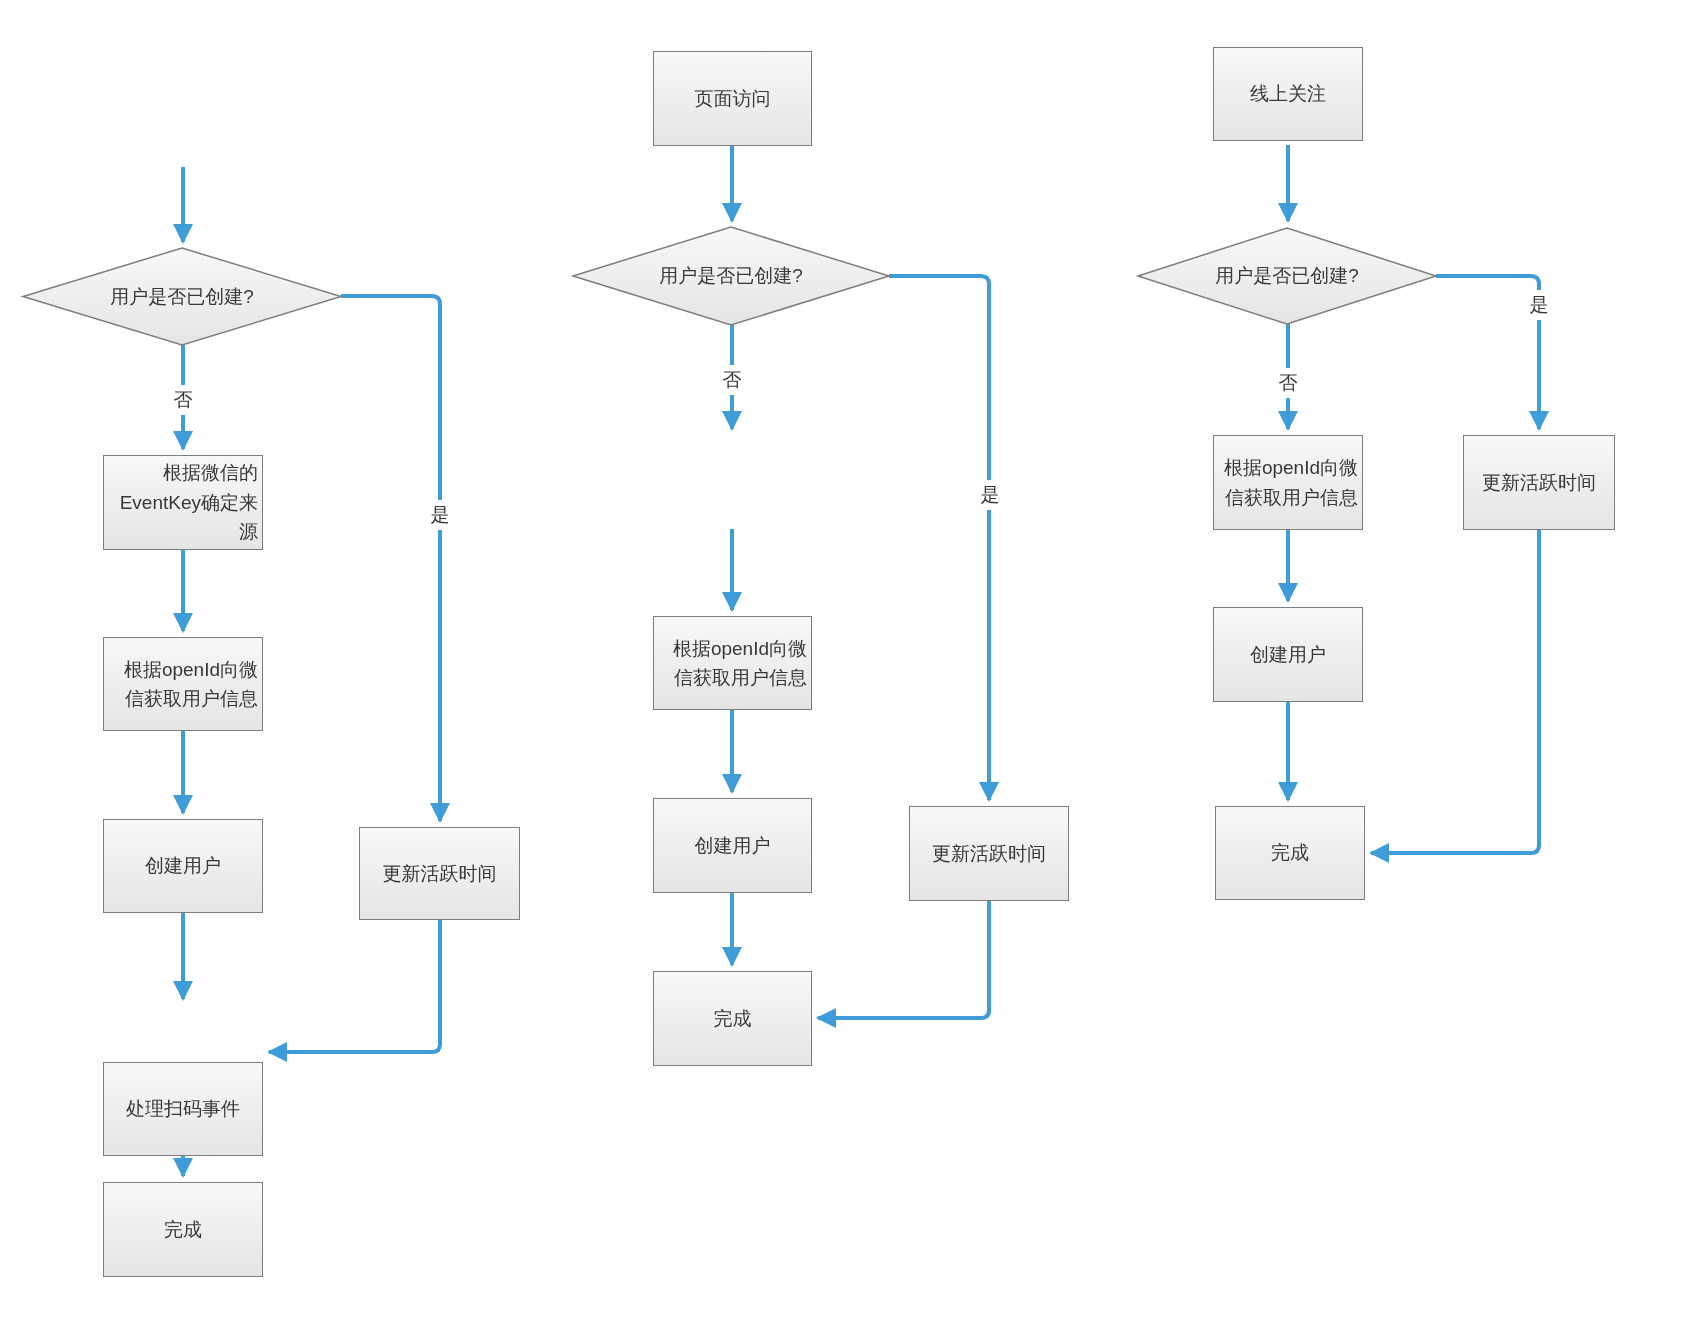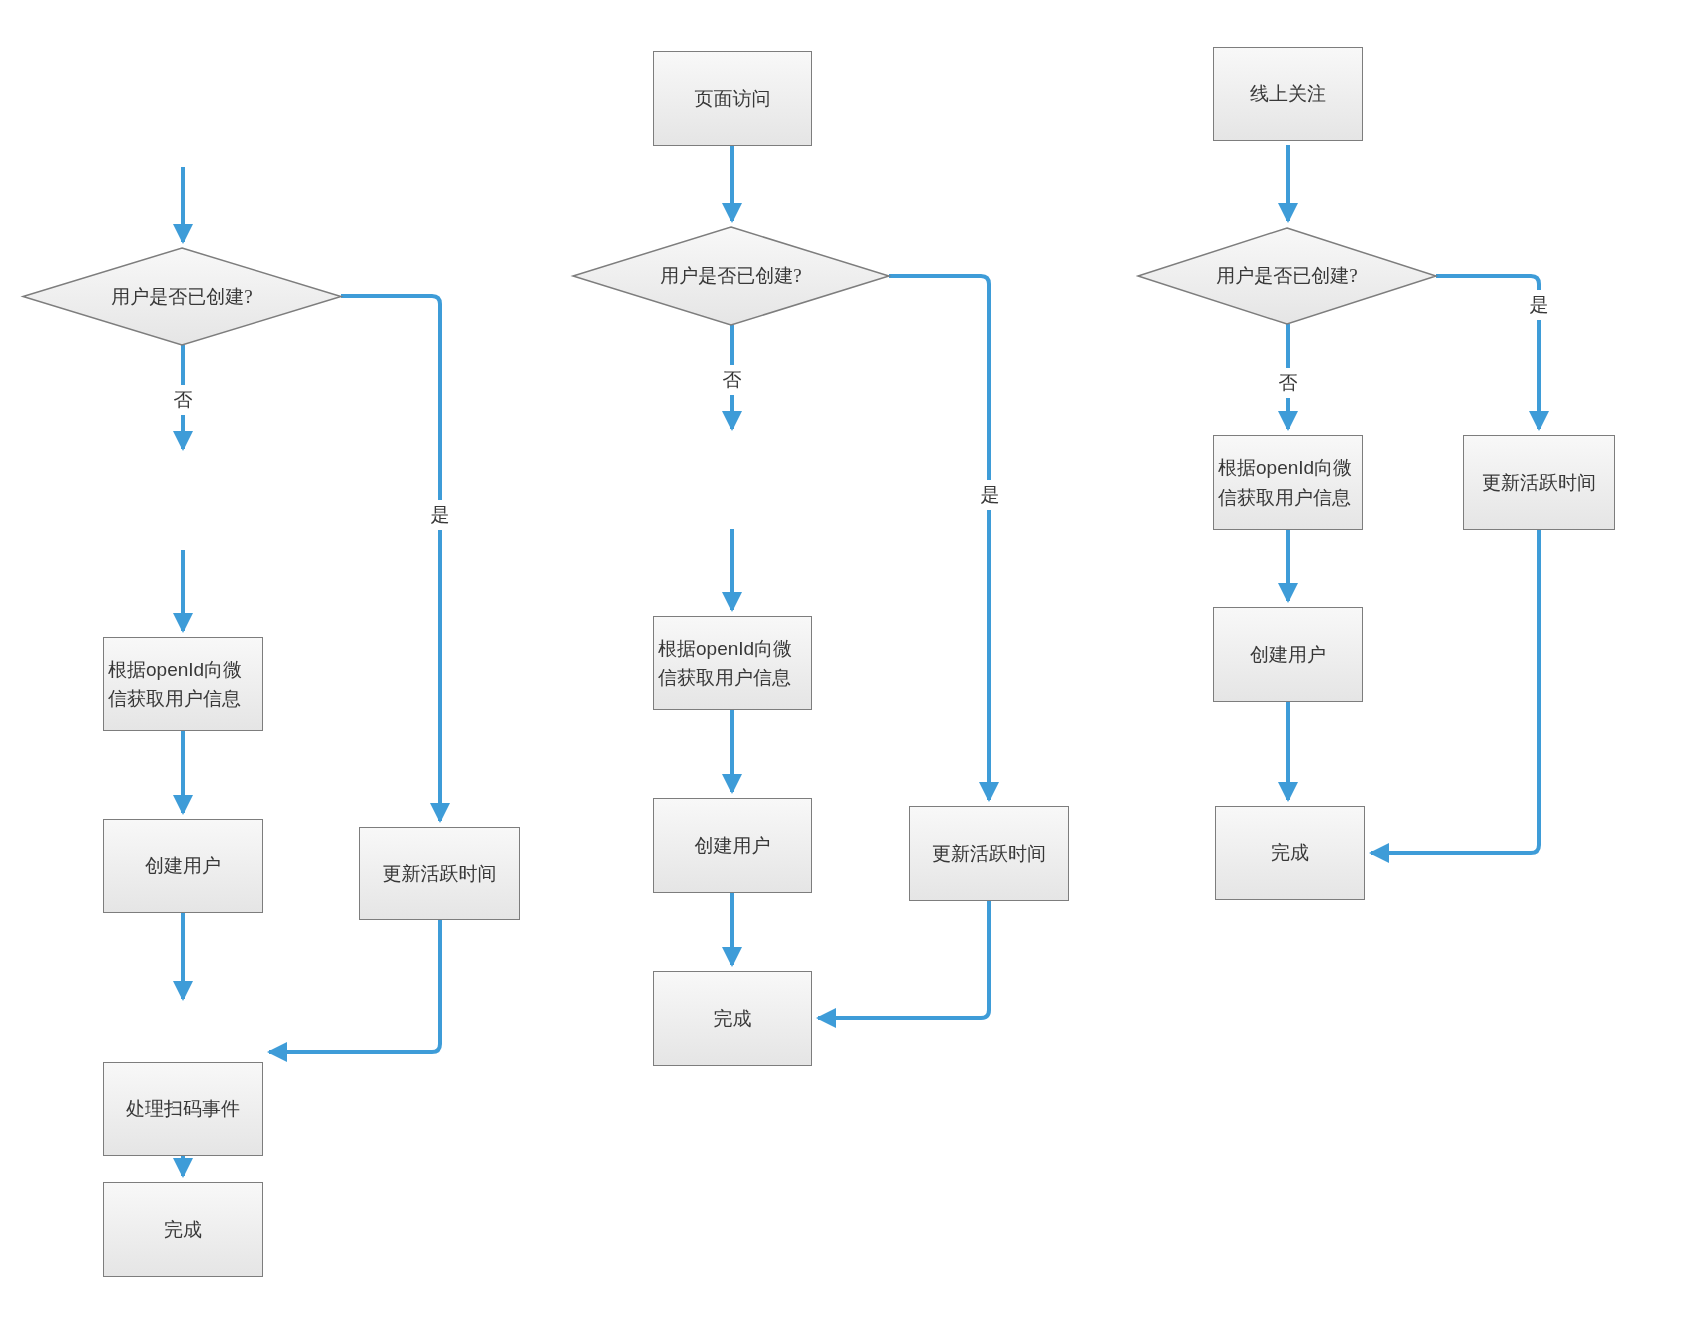--- a/index.html
+++ b/index.html
@@ -29,36 +29,35 @@
   .wire.arr { marker-end: url(#arrowhead); }
   .ah { fill: var(--arrow-color); }
   .shape-poly { fill: url(#shapeGrad); stroke: var(--shape-border); stroke-width: 1.5; }
   .node {
     position: absolute;
     border: 1.5px solid var(--shape-border);
     background: linear-gradient(to bottom, var(--shape-fill-top), var(--shape-fill-bottom));
     display: flex;
     align-items: center;
     justify-content: center;
-    text-align: left;
+    text-align: right;
     font-size: 19px;
     line-height: 1.55;
     padding: 0 4px;
     color: var(--text-color);
   }
   .dtext {
     position: absolute;
     display: flex;
     align-items: center;
     justify-content: center;
     text-align: right;
     font-size: 19px;
     color: var(--text-color);
     pointer-events: none;
-    font-family: Liberation Serif, serif;
   }
   .branch-label {
     position: absolute;
     transform: translate(-50%, -50%);
     background: #ffffff;
     font-size: 19px;
     padding: 2px 4px;
     color: var(--text-color);
   }
 </style>
@@ -103,20 +102,21 @@
     <path class="wire arr" d="M1539,530 V845 Q1539,853 1531,853 H1371"></path>
 
     <polygon class="shape-poly" points="182,248 341,296.5 182,345 23,296.5"></polygon>
     <polygon class="shape-poly" points="731,227 889,276 731,325 573,276"></polygon>
     <polygon class="shape-poly" points="1287,228 1436,276 1287,324 1138,276"></polygon>
   </svg>
 
   <div class="dtext" style="left:23px; top:248px; width:318px; height:97px">用户是否已创建?</div>
   <span class="branch-label" style="left:183px; top:400px">否</span>
   <span class="branch-label" style="left:440px; top:515px">是</span>
+  <div class="node" style="left:103px; top:455px; width:160px; height:95px">根据微信的EventKey确定来源</div>
   <div class="node" style="left:103px; top:637px; width:160px; height:94px">根据openId向微信获取用户信息</div>
   <div class="node" style="left:103px; top:819px; width:160px; height:94px">创建用户</div>
   <div class="node" style="left:359px; top:827px; width:161px; height:93px">更新活跃时间</div>
   <div class="node" style="left:103px; top:1062px; width:160px; height:94px">处理扫码事件</div>
   <div class="node" style="left:103px; top:1182px; width:160px; height:95px">完成</div>
 
   <div class="node" style="left:653px; top:51px; width:159px; height:95px">页面访问</div>
   <div class="dtext" style="left:573px; top:227px; width:316px; height:98px">用户是否已创建?</div>
   <span class="branch-label" style="left:732px; top:380px">否</span>
   <span class="branch-label" style="left:990px; top:495px">是</span>

